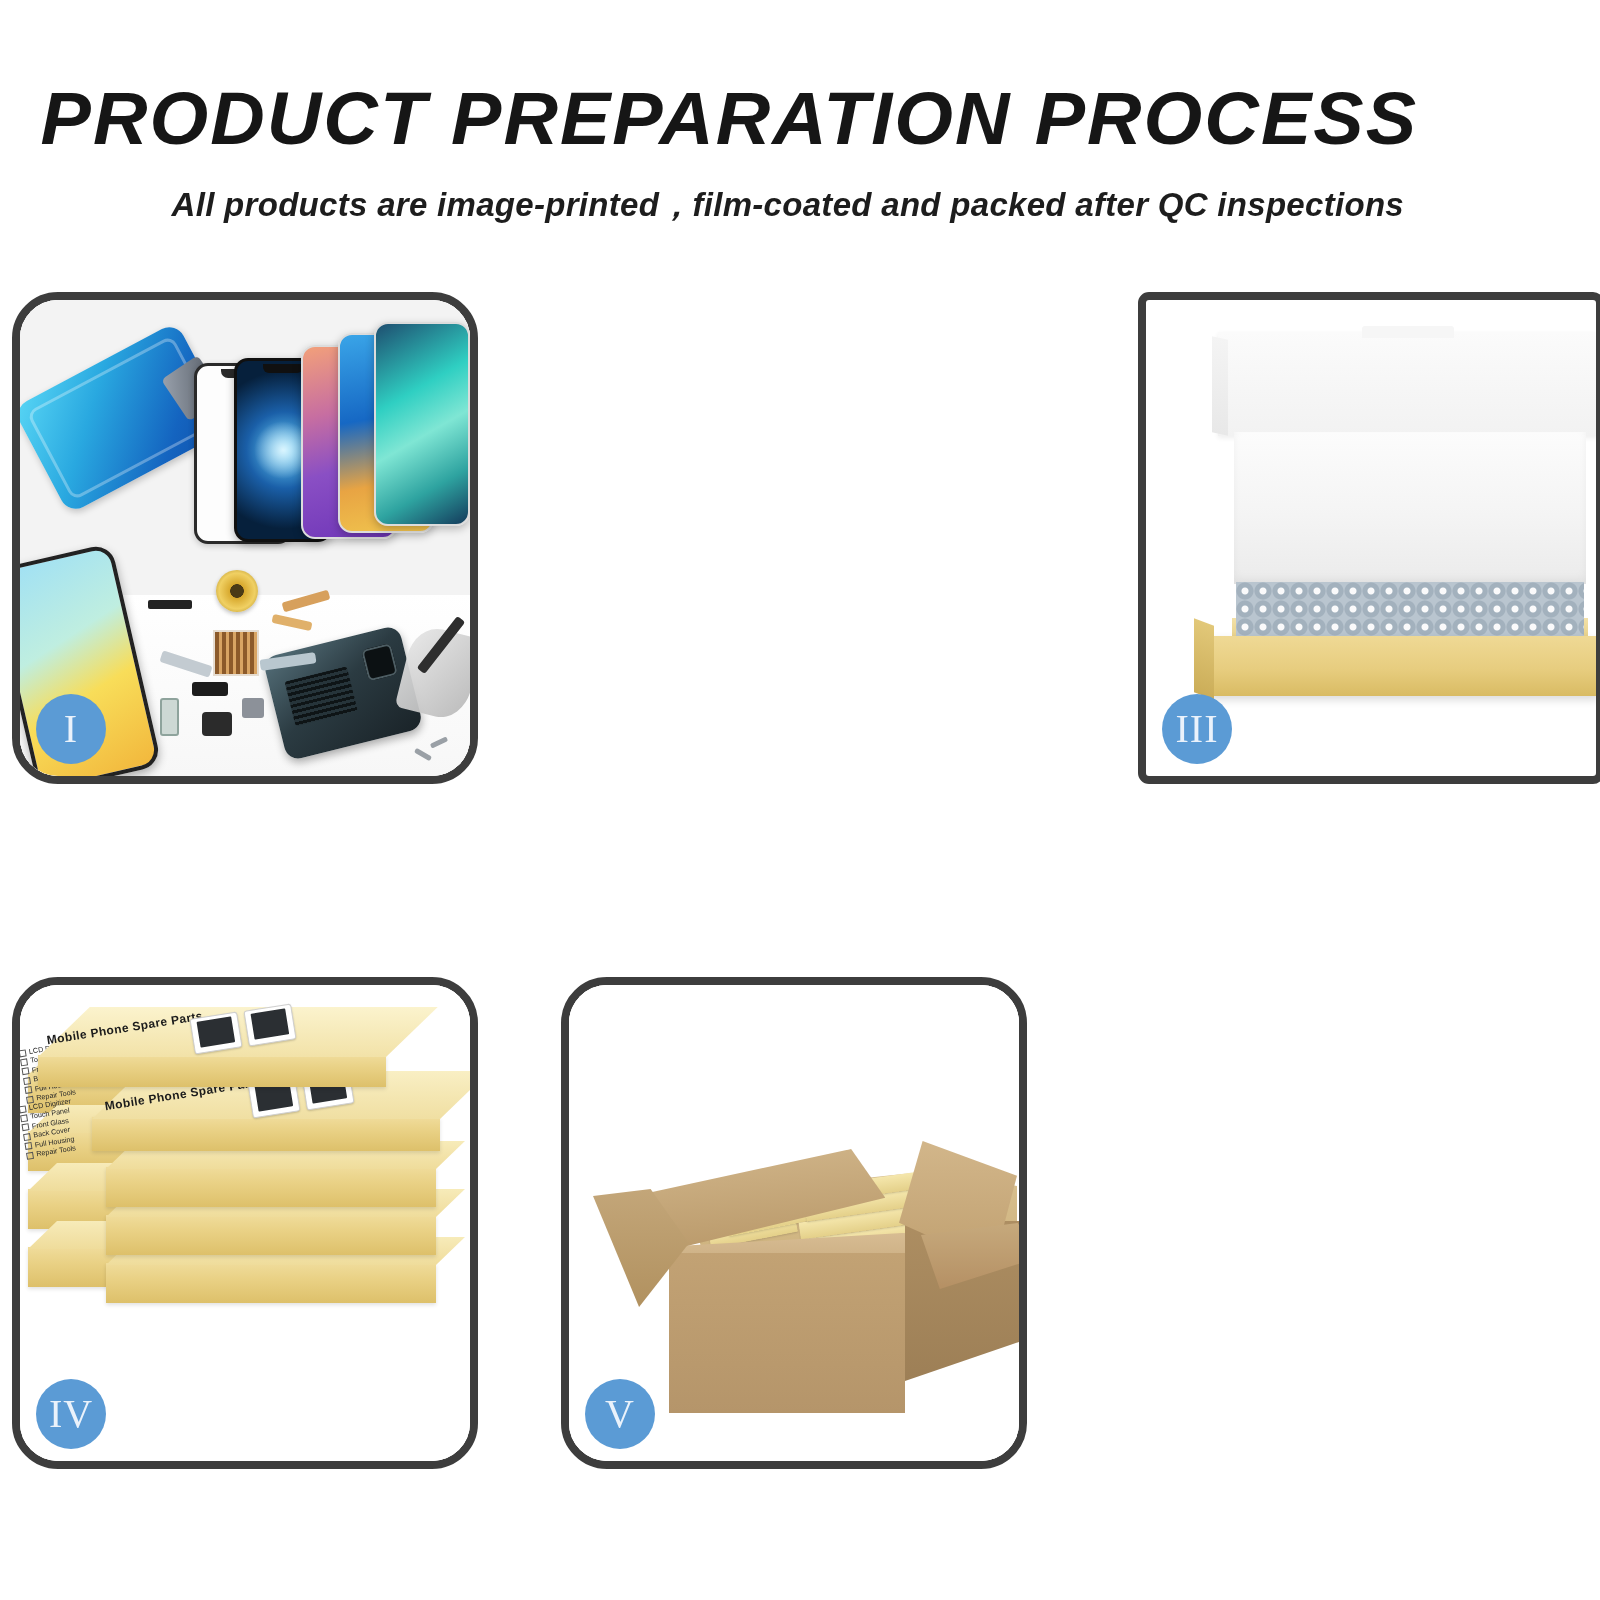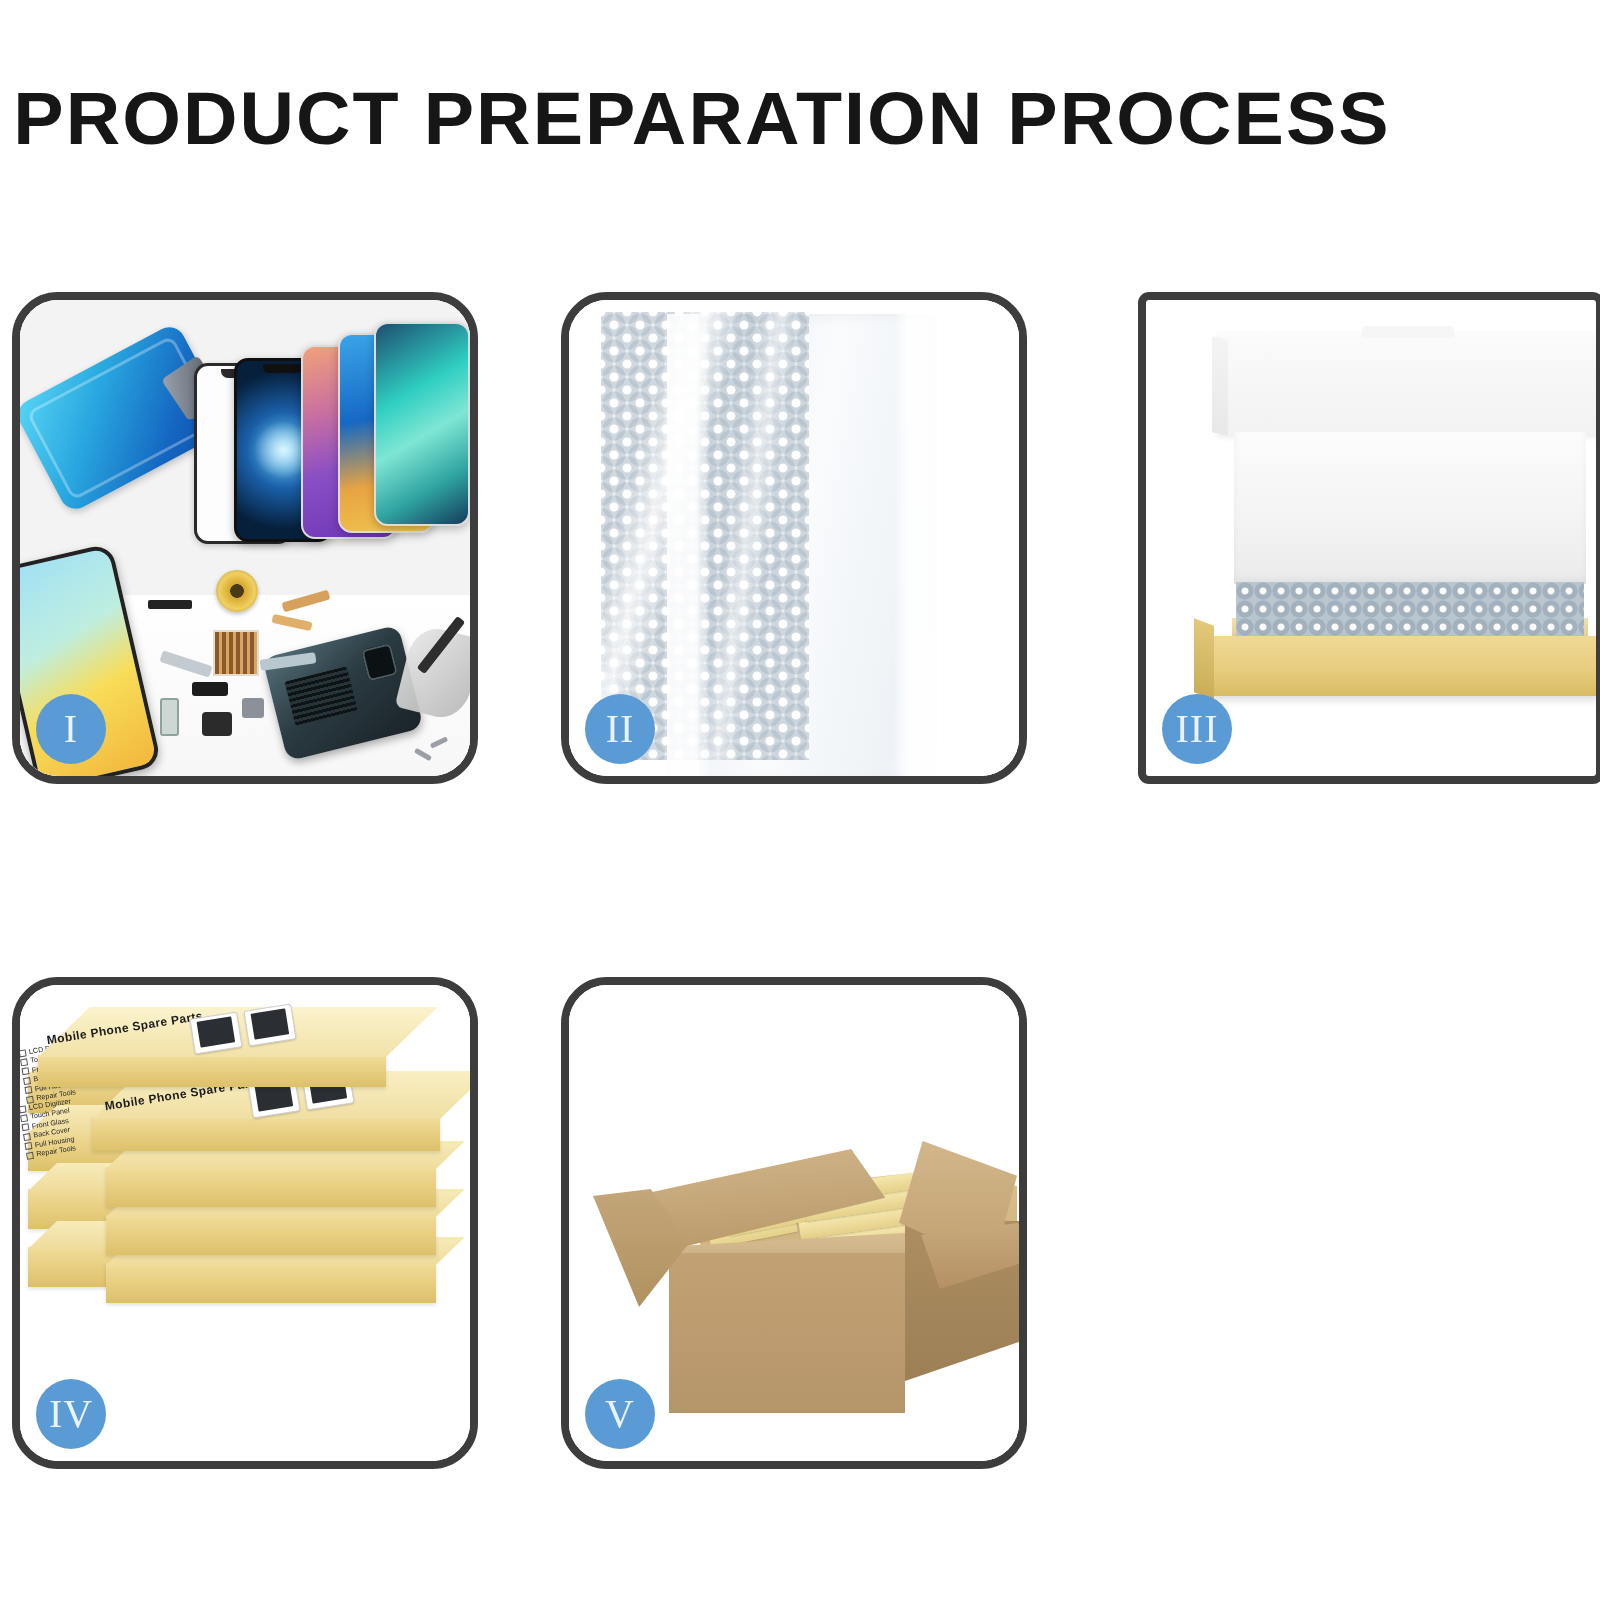--- a/index.html
+++ b/index.html
@@ -2,21 +2,21 @@
 <html><head>
 <meta charset="utf-8">
 <style>
   html,body{margin:0;padding:0;}
   body{
     width:1600px;height:1600px;background:#ffffff;
     font-family:"Liberation Sans","DejaVu Sans",sans-serif;
     overflow:hidden;position:relative;
   }
   
-  .header{position:absolute;left:0;top:0;width:1404px;text-align:center;}
+  .header{position:absolute;left:0;top:0;width:1404px;text-align:right;font-style:italic;}
   .title{
     font-family:"Liberation Sans","DejaVu Sans",sans-serif;
     font-weight:bold;color:#161616;
     font-size:74px;letter-spacing:2px;line-height:1;
     margin-top:82px;
     transform:scaleX(1.02);
   }
   .subtitle{
     font-family:"Liberation Sans","DejaVu Sans",sans-serif;
     font-weight:bold;color:#1d1d1d;
@@ -297,20 +297,21 @@
     position:absolute;left:178px;top:36px;width:286px;height:112px;
     background:linear-gradient(160deg,#fafafa,#eef0f1);
     clip-path:polygon(42% 0,100% 16%,78% 100%,0 72%);opacity:.85;
   }
 </style>
 </head>
 <body>
 
 <div class="header">
   <div class="title">PRODUCT PREPARATION PROCESS</div>
+  <div class="subtitle">All products are image-printed，film-coated and packed after QC inspections</div>
 </div>
 
 <div class="grid">
 
   <div class="row r1">
 
     <div class="panel c1">
       <div class="clip">
         <div class="p1bg"></div>
         <div class="adh"></div>
@@ -333,30 +334,20 @@
         <div class="blk3"></div>
         <div class="sim"></div>
         <div class="brush"></div>
         <div class="tool"></div>
         <div class="screw1"></div>
         <div class="screw2"></div>
       </div>
       <div class="badge">I</div>
     </div>
 
-    <div class="panel c2">
-      <div class="clip">
-        <div class="p2bg"></div>
-        <div class="pouch"></div>
-        <div class="bubbles"></div>
-        <div class="bubbles-sheen"></div>
-        <div class="pouch-edge"></div>
-      </div>
-      <div class="badge">II</div>
-    </div>
 
     <div class="panel c3">
       <div class="clip">
         <div class="p3bg"></div>
         <div class="b3-lid"></div>
         <div class="b3-inner"></div>
         <div class="b3-trayback"></div>
         <div class="b3-wrap"></div>
         <div class="b3-tray"></div>
       </div>

